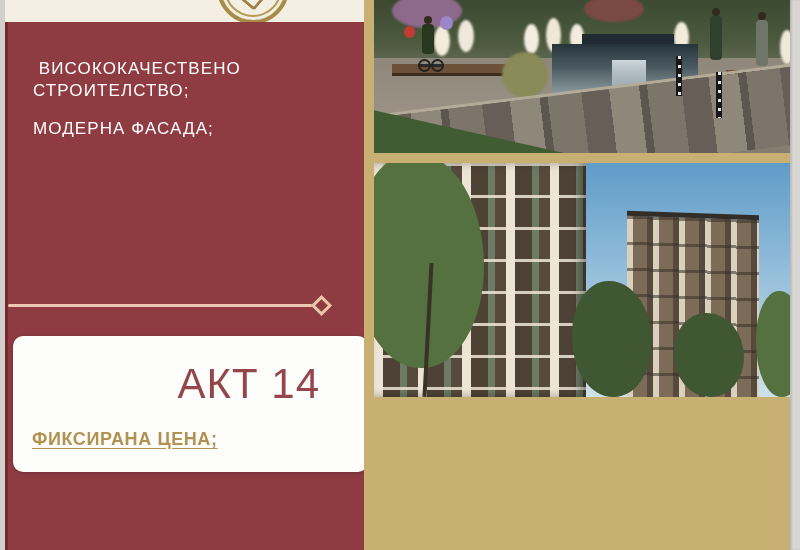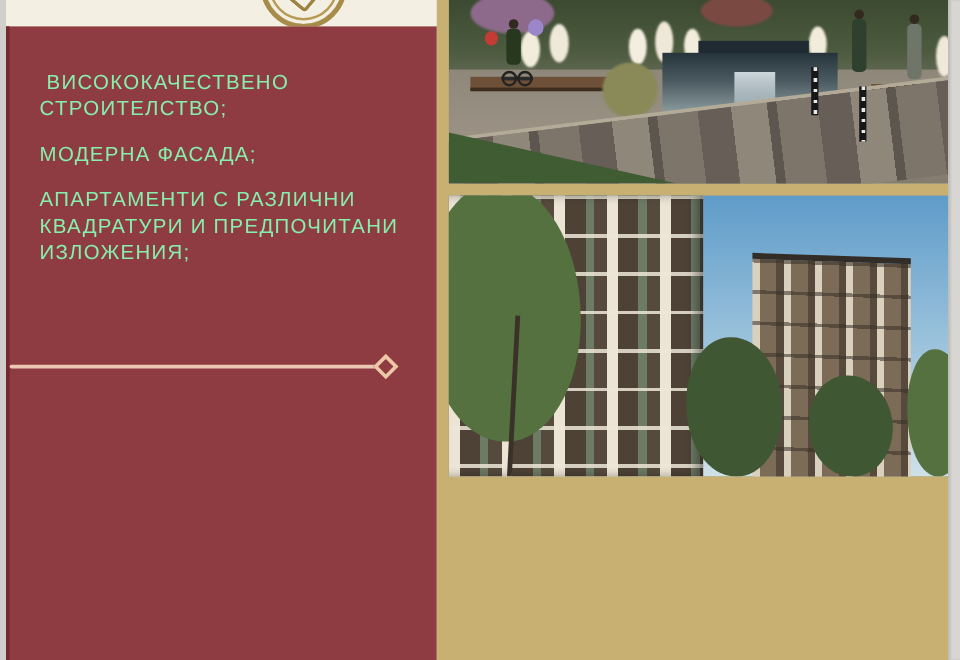--- a/index.html
+++ b/index.html
@@ -19,21 +19,21 @@
   }
   .logo-mark{
     position:absolute;left:14px;top:14px;width:28px;height:28px;
     border:3px solid #9d8243;border-radius:4px;transform:rotate(40deg);
     border-top-color:transparent;border-left-color:transparent;
   }
   .maroon-panel{
     position:absolute;left:0;top:22px;width:359px;height:528px;
     background:#8e3c42;border-left:3px solid #77272f;box-sizing:border-box;
   }
-  .features{position:absolute;left:25px;top:36px;width:332px;color:#86efac;
+  .features{position:absolute;left:25px;top:36px;width:332px;color:#ffffff;
     font-size:17px;line-height:22px;letter-spacing:1.1px;}
   .features p{margin:0 0 16px 0;white-space:pre-wrap;}
   .divider-line{position:absolute;left:0;top:282px;width:312px;height:3px;background:#ecc7b4;border-radius:2px;}
   .divider-diamond{
     position:absolute;left:306px;top:276px;width:9px;height:9px;
     border:3px solid #ecc7a8;background:#8e3c42;transform:rotate(45deg);
   }
   .white-card{
     position:absolute;left:5px;top:314px;width:355px;height:136px;
     background:#fdfdfb;border-radius:10px;box-shadow:0 1px 4px rgba(0,0,0,.25);
@@ -137,26 +137,29 @@
     <div class="header-strip">
       <div class="logo-ring">
         <div class="logo-mark"></div>
       </div>
     </div>
 
     <div class="maroon-panel">
       <div class="features">
         <p> ВИСОКОКАЧЕСТВЕНО СТРОИТЕЛСТВО;</p>
         <p>МОДЕРНА ФАСАДА;</p>
-        <p>АПАРТАМЕНТИ С РАЗЛИЧНИ КВАДРАТУРИ И ПРЕДПОЧИТАНИ ИЗЛОЖЕНИЯ;</p>
       </div>
 
       <div class="divider-line"></div>
       <div class="divider-diamond"></div>
 
+      <div class="white-card">
+        <div class="akt-label">АКТ 14</div>
+        <div class="fixed-price">ФИКСИРАНА ЦЕНА;</div>
+      </div>
 
     </div>
   </div>
 
   <div class="right-col">
 
     <div class="photo ph1">
       <div class="hedge"></div>
       <div class="blossom" style="left:18px;top:-6px;width:70px;height:34px;background:#8d6a8b;"></div>
       <div class="blossom" style="left:210px;top:-4px;width:60px;height:26px;background:#7a4a42;"></div>

